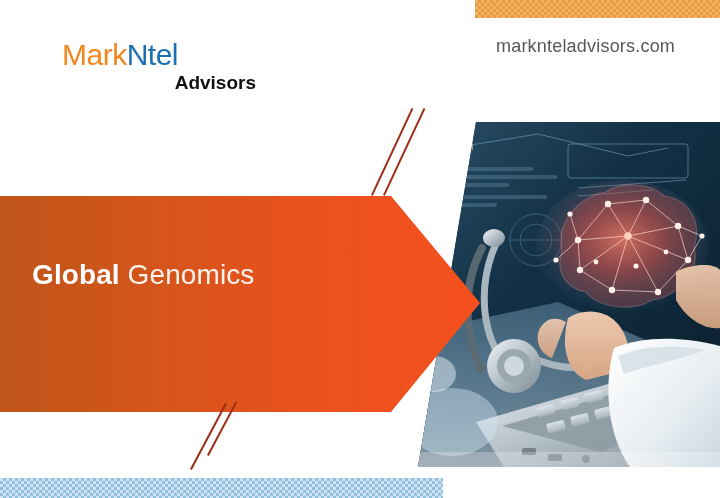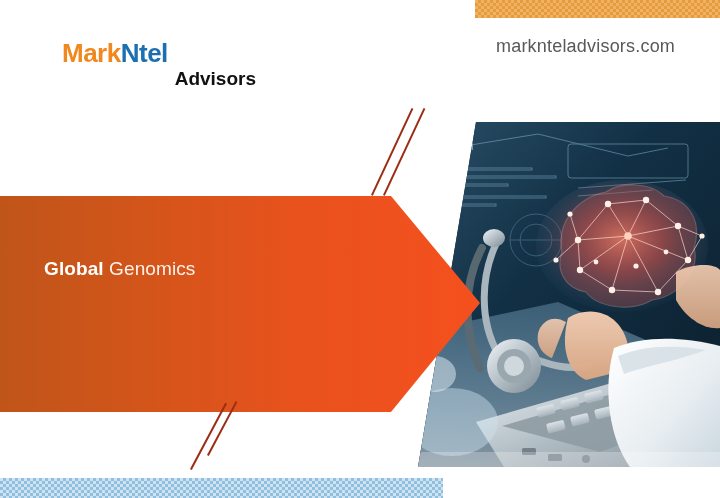--- a/index.html
+++ b/index.html
@@ -30,21 +30,21 @@
     background-image:
       linear-gradient(45deg,#8fc0e0 25%,transparent 25%,transparent 75%,#8fc0e0 75%),
       linear-gradient(45deg,#8fc0e0 25%,transparent 25%,transparent 75%,#8fc0e0 75%);
     background-size:6px 6px;
     background-position:0 0,3px 3px;
   }
 
   
   .logo{position:absolute;left:62px;top:40px;width:200px;}
   .logo-word{
-    font-size:26px;font-weight:bold;line-height:1;letter-spacing:-0.5px;
+    font-size:30px;font-weight:normal;line-height:1;letter-spacing:-0.5px;
     white-space:nowrap;
   }
   .logo-mark{color:#F2871E;}
   .logo-ntel{color:#1C6FB0;}
   .logo-sub{
     text-align:right;color:#111111;font-size:19px;font-weight:bold;
     margin-top:3px;padding-right:6px;line-height:1;letter-spacing:0px;
   }
 
   
@@ -56,22 +56,22 @@
   
   .hero-shape{
     position:absolute;left:-4px;top:196px;width:484px;height:216px;
     background:linear-gradient(90deg,#bf551a 0%,#d1551a 28%,#e8521d 62%,#f5501e 100%);
     clip-path:polygon(0 0, 395px 0, 484px 107px, 395px 216px, 0 216px);
     -webkit-clip-path:polygon(0 0, 395px 0, 484px 107px, 395px 216px, 0 216px);
   }
 
   
   .hero-title{
-    position:absolute;left:44px;top:256px;width:380px;
-    color:#fdf3ec;font-size:19px;line-height:1.34;letter-spacing:0.1px;
+    position:absolute;left:32px;top:256px;width:380px;
+    color:#fdf3ec;font-size:28px;line-height:1.34;letter-spacing:0.1px;
     font-weight:300;
   }
   .hero-title .strong{font-weight:bold;color:#ffffff;}
 
   
   .photo{
     position:absolute;left:418px;top:122px;width:302px;height:345px;
     clip-path:polygon(58px 0, 302px 0, 302px 345px, 0 345px);
     -webkit-clip-path:polygon(58px 0, 302px 0, 302px 345px, 0 345px);
     overflow:hidden;background:#0e1d28;

